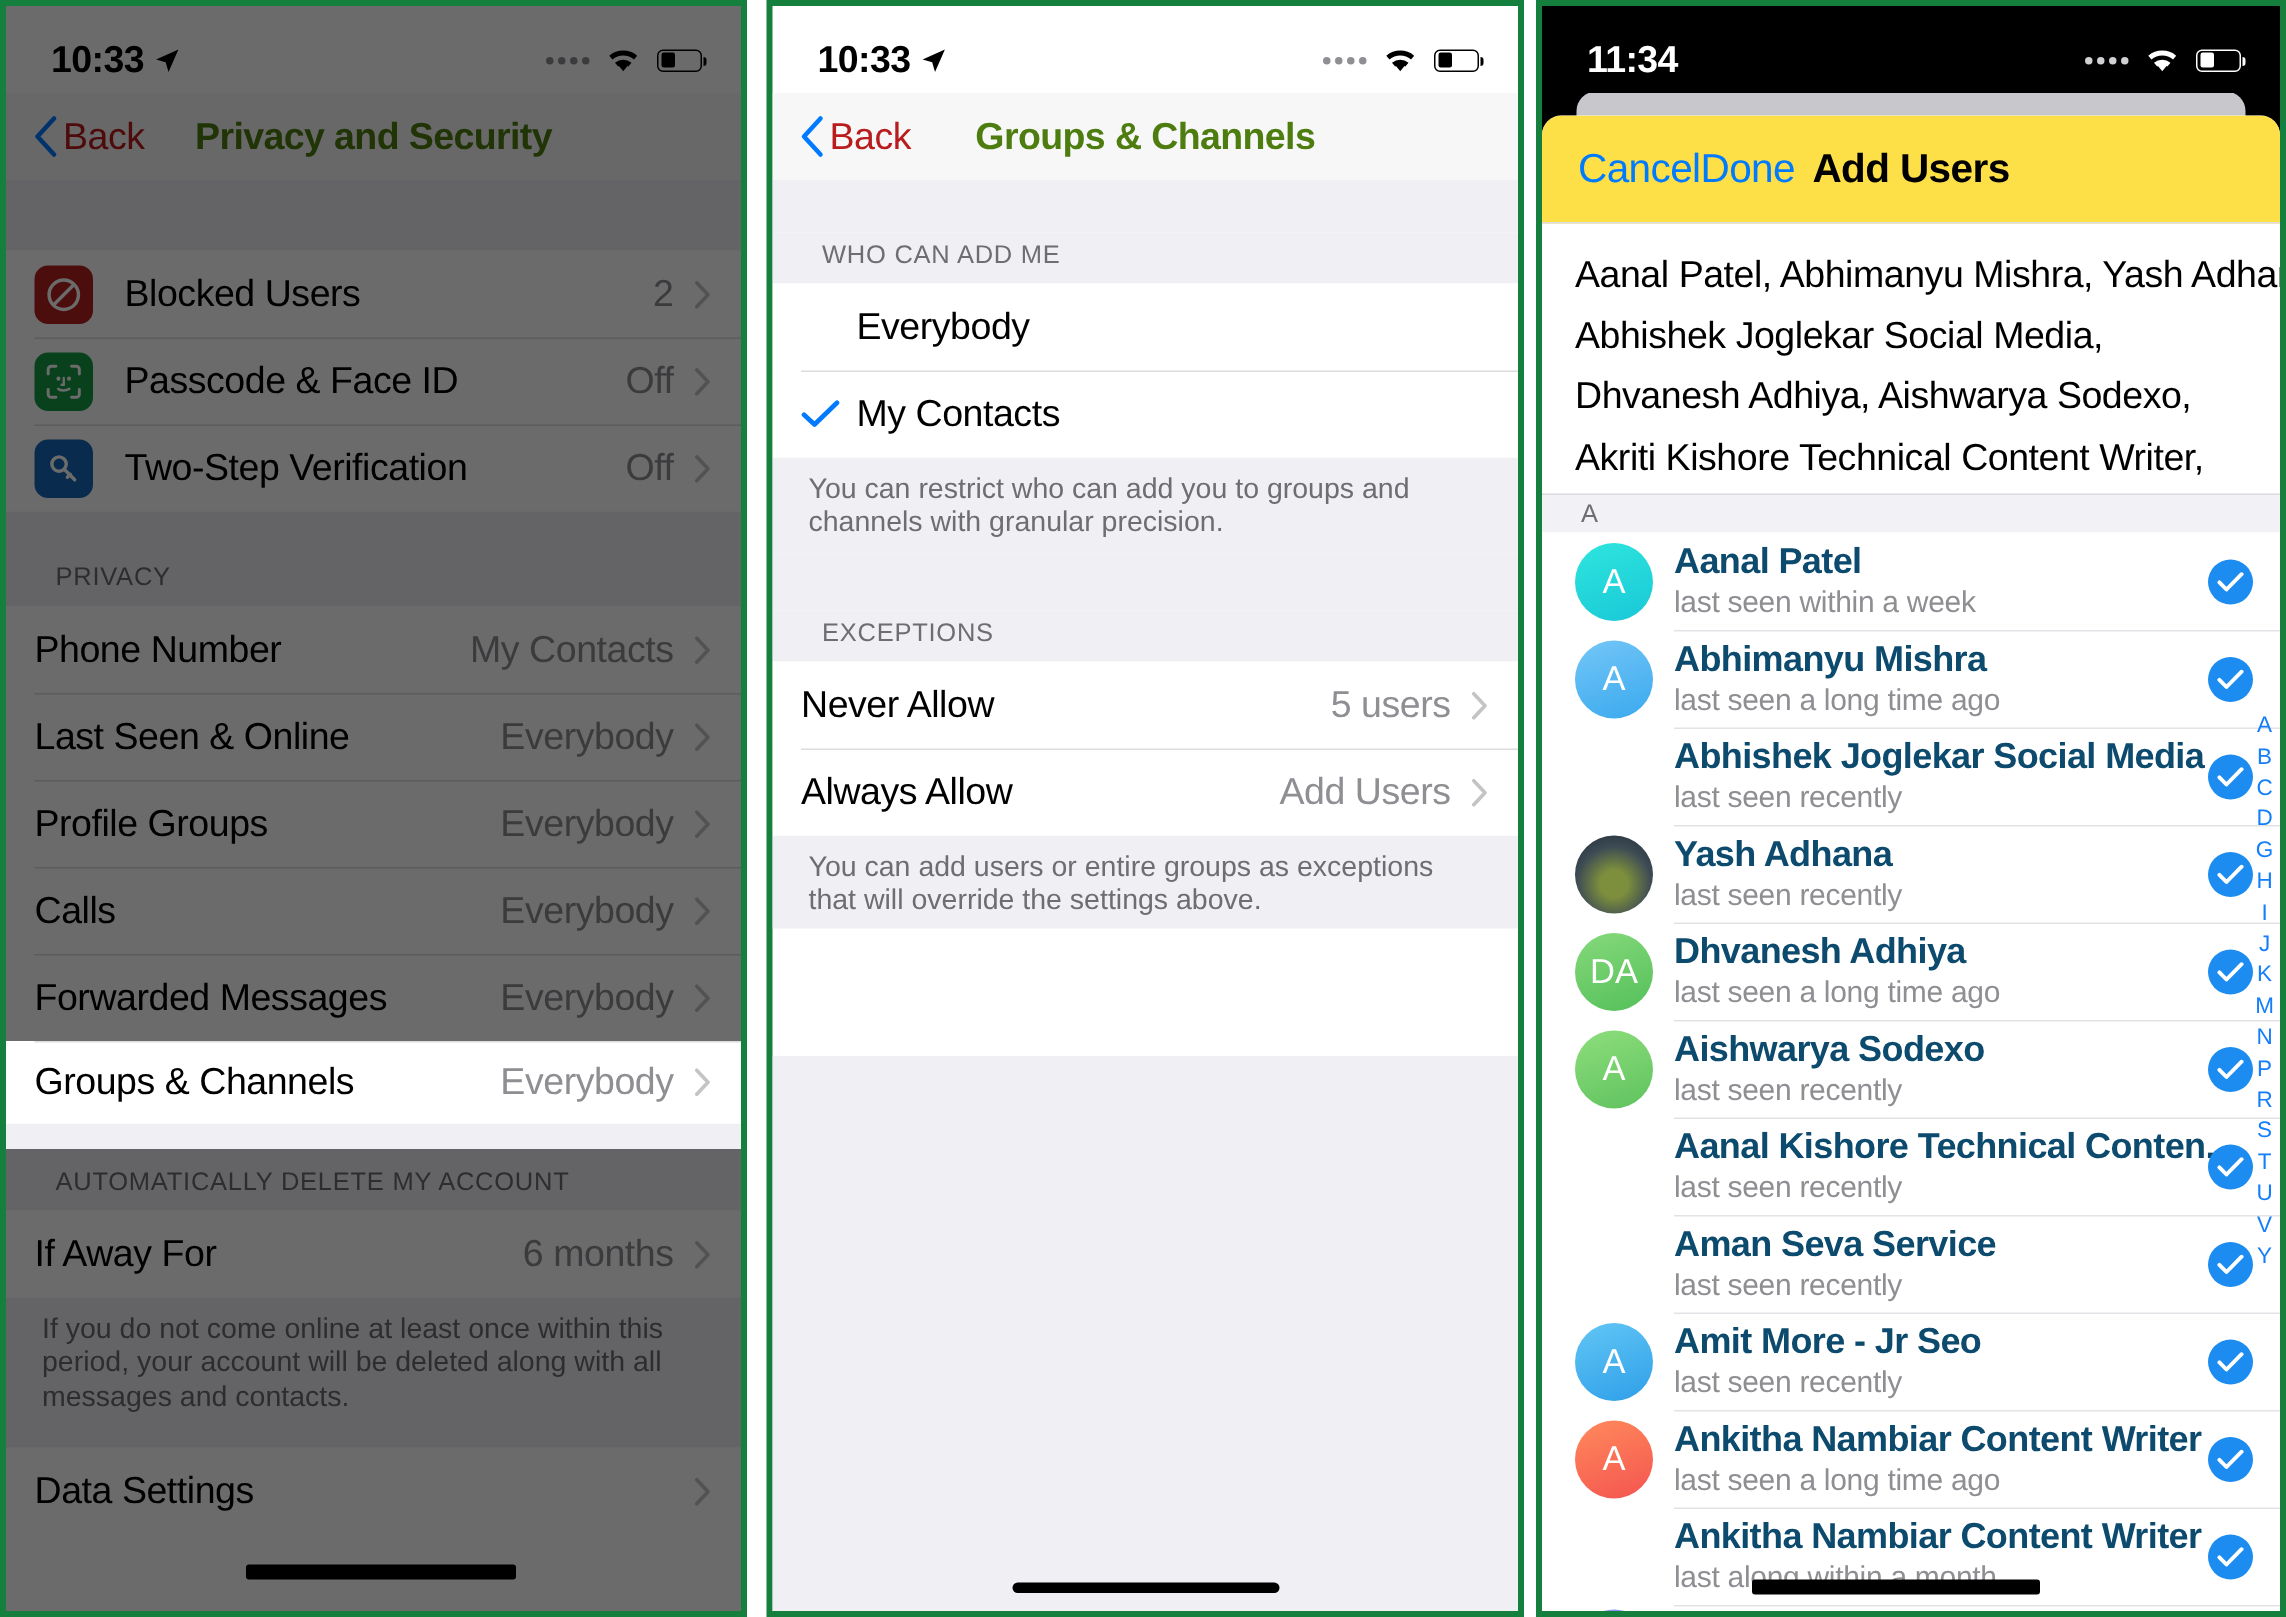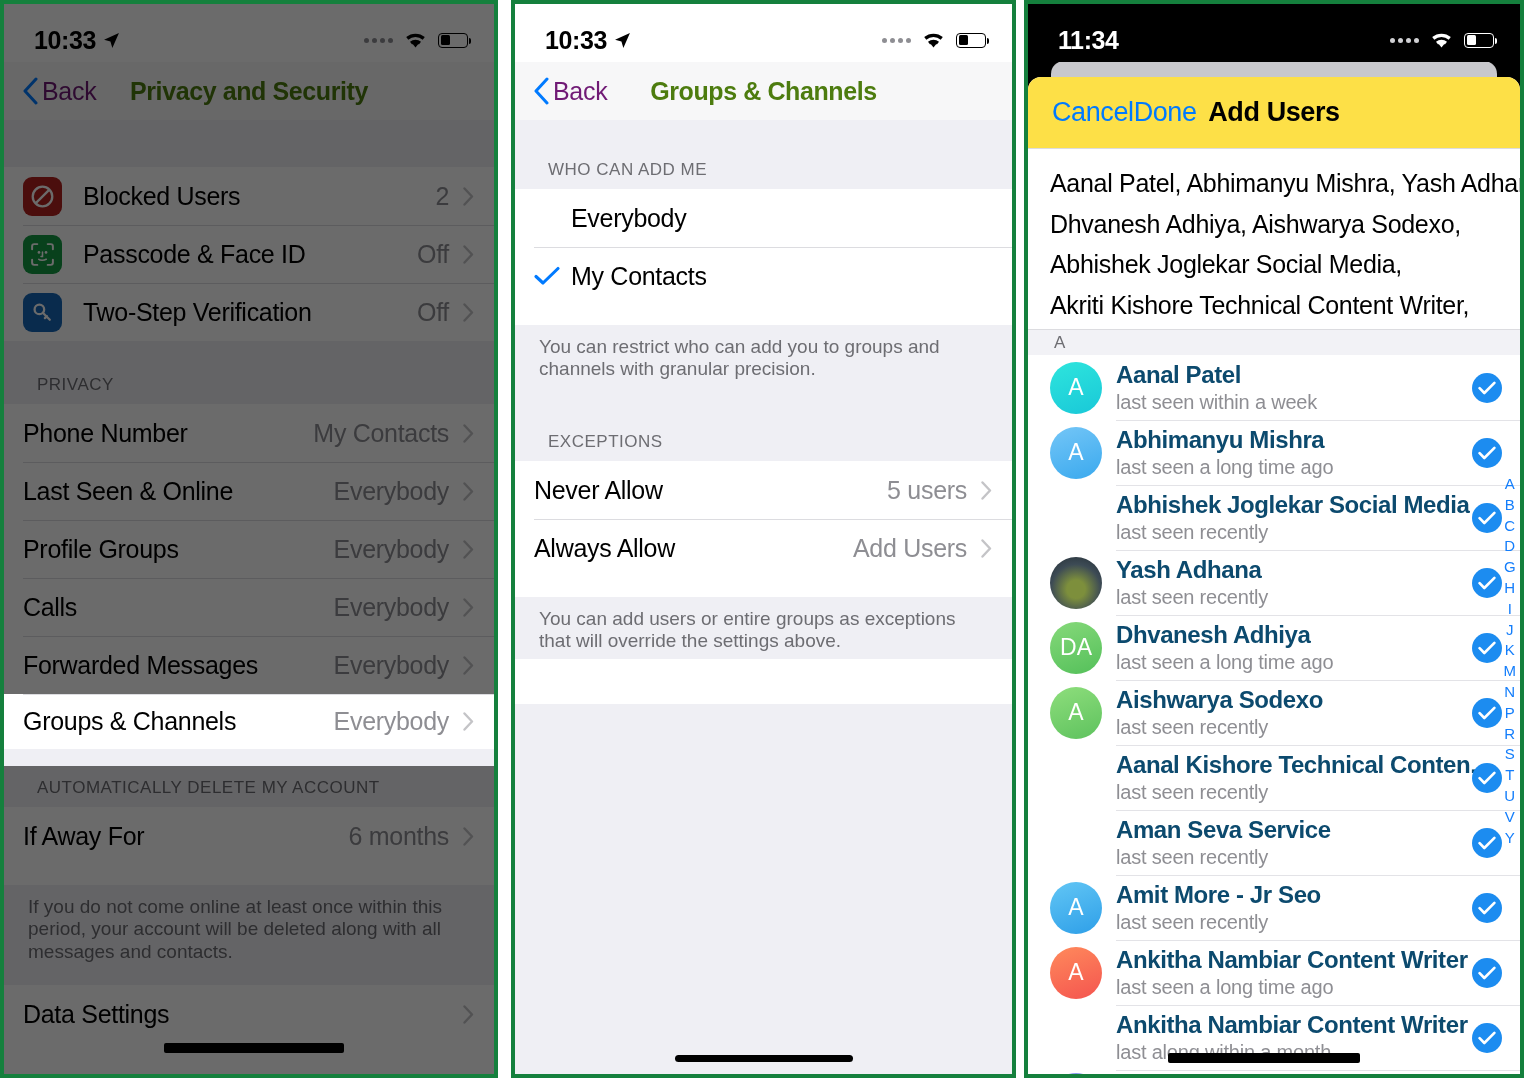--- a/index.html
+++ b/index.html
@@ -65,21 +65,21 @@
   
   .navbar {
     height: 58px;
     position: relative;
     display: flex; align-items: center;
     padding: 0 18px;
     background: #f7f7f8;
   }
   .nav-back {
     display: flex; align-items: center; gap: 4px;
-    color: #701a75; font-size: 25px; letter-spacing: -0.3px;
+    color: #b91c1c; font-size: 25px; letter-spacing: -0.3px;
   }
   .nav-title {
     position: absolute; left: 0; right: 0; text-align: center;
     font-size: 25px; font-weight: bold; color: #4d7c0f; letter-spacing: -0.4px;
     pointer-events: none;
   }
 
   
   .group-gap { background: #efeff4; }
   .section-hdr {
@@ -111,21 +111,20 @@
   .cell .val { font-size: 25px; color: #8e8e93; letter-spacing: -0.3px; margin-right: 14px; }
   .chev {
     width: 11px; height: 19px; flex: 0 0 auto;
   }
   .footnote {
     background: #efeff4;
     color: #6d6d72;
     font-size: 19px;
     line-height: 1.18;
     padding: 11px 24px 0 24px;
-    margin-top: 20px;
   }
 
   
   .dim-layer {
     position: absolute; left: 0; right: 0;
     background: rgba(0,0,0,0.58);
     pointer-events: none;
     z-index: 5;
   }
 
@@ -494,22 +493,22 @@
 
     <div class="modal">
       <div class="modal-nav">
         <span class="mbtn">Cancel</span>
         <span class="mtitle">Add Users</span>
         <span class="mbtn">Done</span>
       </div>
 
       <div class="token-area">
         <div class="token-line">Aanal Patel,  Abhimanyu Mishra,  Yash Adhana,</div>
+        <div class="token-line">Abhishek Joglekar Social Media,</div>
         <div class="token-line">Dhvanesh Adhiya,  Aishwarya Sodexo,</div>
-        <div class="token-line">Abhishek Joglekar Social Media,</div>
         <div class="token-line">Akriti Kishore Technical Content Writer,</div>
       </div>
 
       <div class="idx-hdr">A</div>
 
       <div>
 
         <div class="contact">
           <span class="avatar" style="background:linear-gradient(160deg,#2ee5dd,#19c8d8)">
               <span>A</span>

